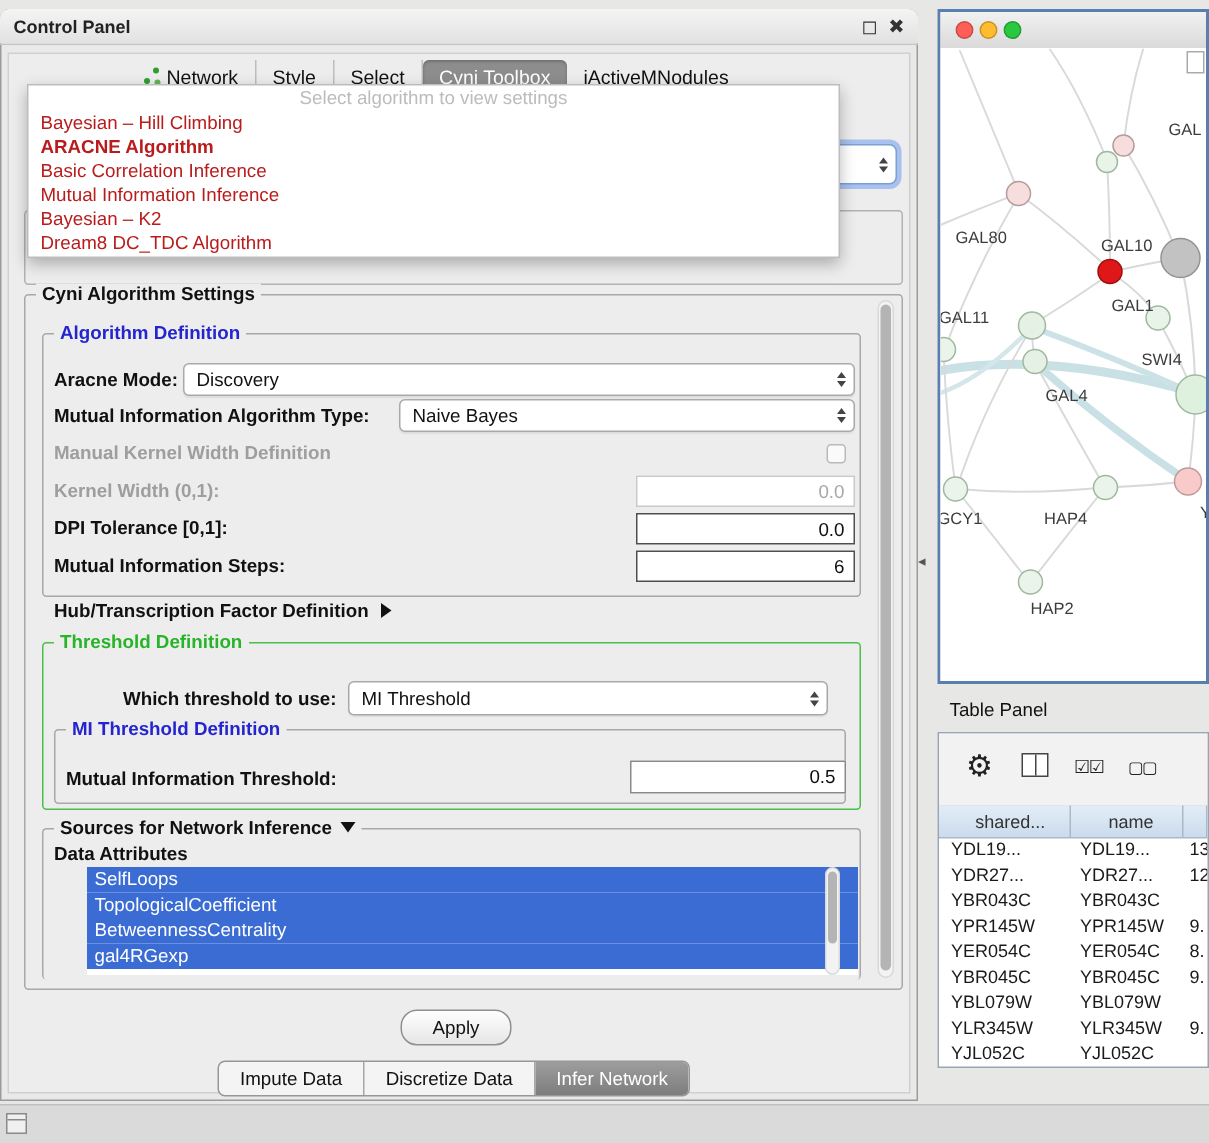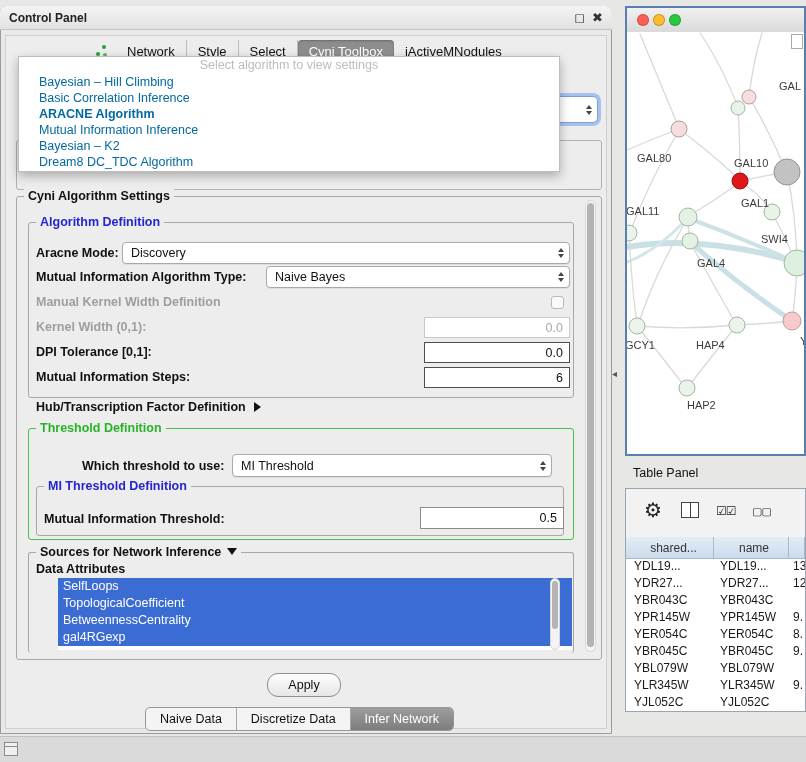--- a/index.html
+++ b/index.html
@@ -13,39 +13,39 @@
                background:linear-gradient(#f4f4f4,#e2e2e2);border-bottom:1px solid #c4c4c4;
                border-radius:6px 6px 0 0;box-sizing:border-box;}
   .cp-title{position:absolute;left:9px;top:5px;font-size:12px;font-weight:bold;color:#222;}
   .cp-btns{position:absolute;right:9px;top:4px;font-size:13px;color:#333;display:flex;gap:7px;}
   .cp-btns span{cursor:default;}
   .cp-inner{position:absolute;left:5px;top:35px;width:602px;height:694px;background:#ededed;
             border:1px solid #cfcfcf;box-sizing:border-box;z-index:2;}
 
   
   .top-tab-bar{position:absolute;left:84px;top:40px;height:22px;display:flex;align-items:stretch;z-index:4;font-size:13px;}
-  .ttab{display:flex;align-items:center;gap:20px;padding:0 11px;border-right:1px solid #bdbdbd;color:#111;}
+  .ttab{display:flex;align-items:center;gap:4px;padding:0 11px;border-right:1px solid #bdbdbd;color:#111;}
   .ttab:last-child{border-right:none;}
   .ttab.sel{background:#8d8d8d;color:#fff;border-radius:4px;border-right:none;box-shadow:inset 0 1px 2px rgba(0,0,0,.25);}
   .net-icon{position:relative;width:12px;height:12px;display:inline-block;}
   .net-icon::before{content:"";position:absolute;width:4px;height:4px;border-radius:50%;background:#2f9e2f;
                     left:1px;top:7px;box-shadow:6px -7px 0 #2f9e2f,7px 1px 0 #63b54f;}
 
   
   .selector-frag-group{position:absolute;left:16px;top:140px;width:584px;height:48px;
                        border:1px solid #b2b2b2;border-radius:3px;z-index:3;}
   .combo-frag{position:absolute;left:540px;top:96px;width:58px;height:27px;background:#fff;
               border:1px solid #7aa0d4;border-radius:5px;box-sizing:border-box;z-index:4;
               box-shadow:0 0 0 3px rgba(100,150,240,.5);}
 
   
   .popup{position:absolute;left:18px;top:56px;width:542px;height:116px;background:#fff;
          border:1px solid #bdbdbd;box-shadow:0 4px 10px rgba(0,0,0,.28);z-index:30;box-sizing:border-box;}
   .popup .ph{height:17px;line-height:17px;text-align:center;color:#bcbcbc;font-size:12.5px;}
-  .popup .it{height:16px;line-height:16px;padding-left:20px;font-size:12.5px;color:#0369a1;white-space:nowrap;}
+  .popup .it{height:16px;line-height:16px;padding-left:8px;font-size:12.5px;color:#b91c1c;white-space:nowrap;}
   .popup .it.bold{font-weight:bold;}
 
   
   .grp{position:absolute;border:1px solid #a8a8a8;border-radius:3px;z-index:5;}
   .legend{position:absolute;top:-8px;left:7px;background:#ededed;padding:0 4px;font-size:12.5px;font-weight:bold;white-space:nowrap;}
   .legend.blue{color:#2525cf;}
   .legend.green{color:#28b428;}
   .grp.green{border-color:#49c049;}
   .lbl{position:absolute;font-size:12.5px;font-weight:bold;color:#111;white-space:nowrap;z-index:6;}
   .lbl.dis{color:#9e9e9e;}
@@ -165,22 +165,22 @@
     <span class="stepper">
         <i class="up"></i>
         <i class="dn"></i>
       </span>
   </div>
 
   <div class="popup">
     <div class="ph">Select algorithm to view settings</div>
     <div>
         <div class="it">Bayesian – Hill Climbing</div>
+        <div class="it bold">ARACNE Algorithm</div>
         <div class="it">Basic Correlation Inference</div>
-        <div class="it bold">ARACNE Algorithm</div>
         <div class="it">Mutual Information Inference</div>
         <div class="it">Bayesian – K2</div>
         <div class="it">Dream8 DC_TDC Algorithm</div>
       </div>
   </div>
 
   <div class="grp" style="left:16px;top:196px;width:584px;height:462px;">
     <span class="legend">Cyni Algorithm Settings</span>
   </div>
   <div class="sb" style="left:585px;top:200px;width:11px;height:452px;">
@@ -255,21 +255,21 @@
       <div class="attr-item">gal4RGexp</div>
     </div>
   <div class="sb" style="left:550px;top:578px;width:10px;height:72px;">
     <div class="thumb" style="top:2px;height:48px;"></div>
   </div>
 
   <div class="apply-btn">
     <span>Apply</span>
   </div>
   <div class="bottom-tab-bar">
-      <div class="btab">Naive Data</div>
+      <div class="btab">Impute Data</div>
       <div class="btab">Discretize Data</div>
       <div class="btab sel">Infer Network</div>
     </div>
 
   <span class="splitter-arrow">◂</span>
 
   <div class="net-window">
     <div class="net-titlebar">
       <span class="tl" style="left:10px;background:#ff5f57;"></span>
       <span class="tl" style="left:26px;background:#febc2e;"></span>

